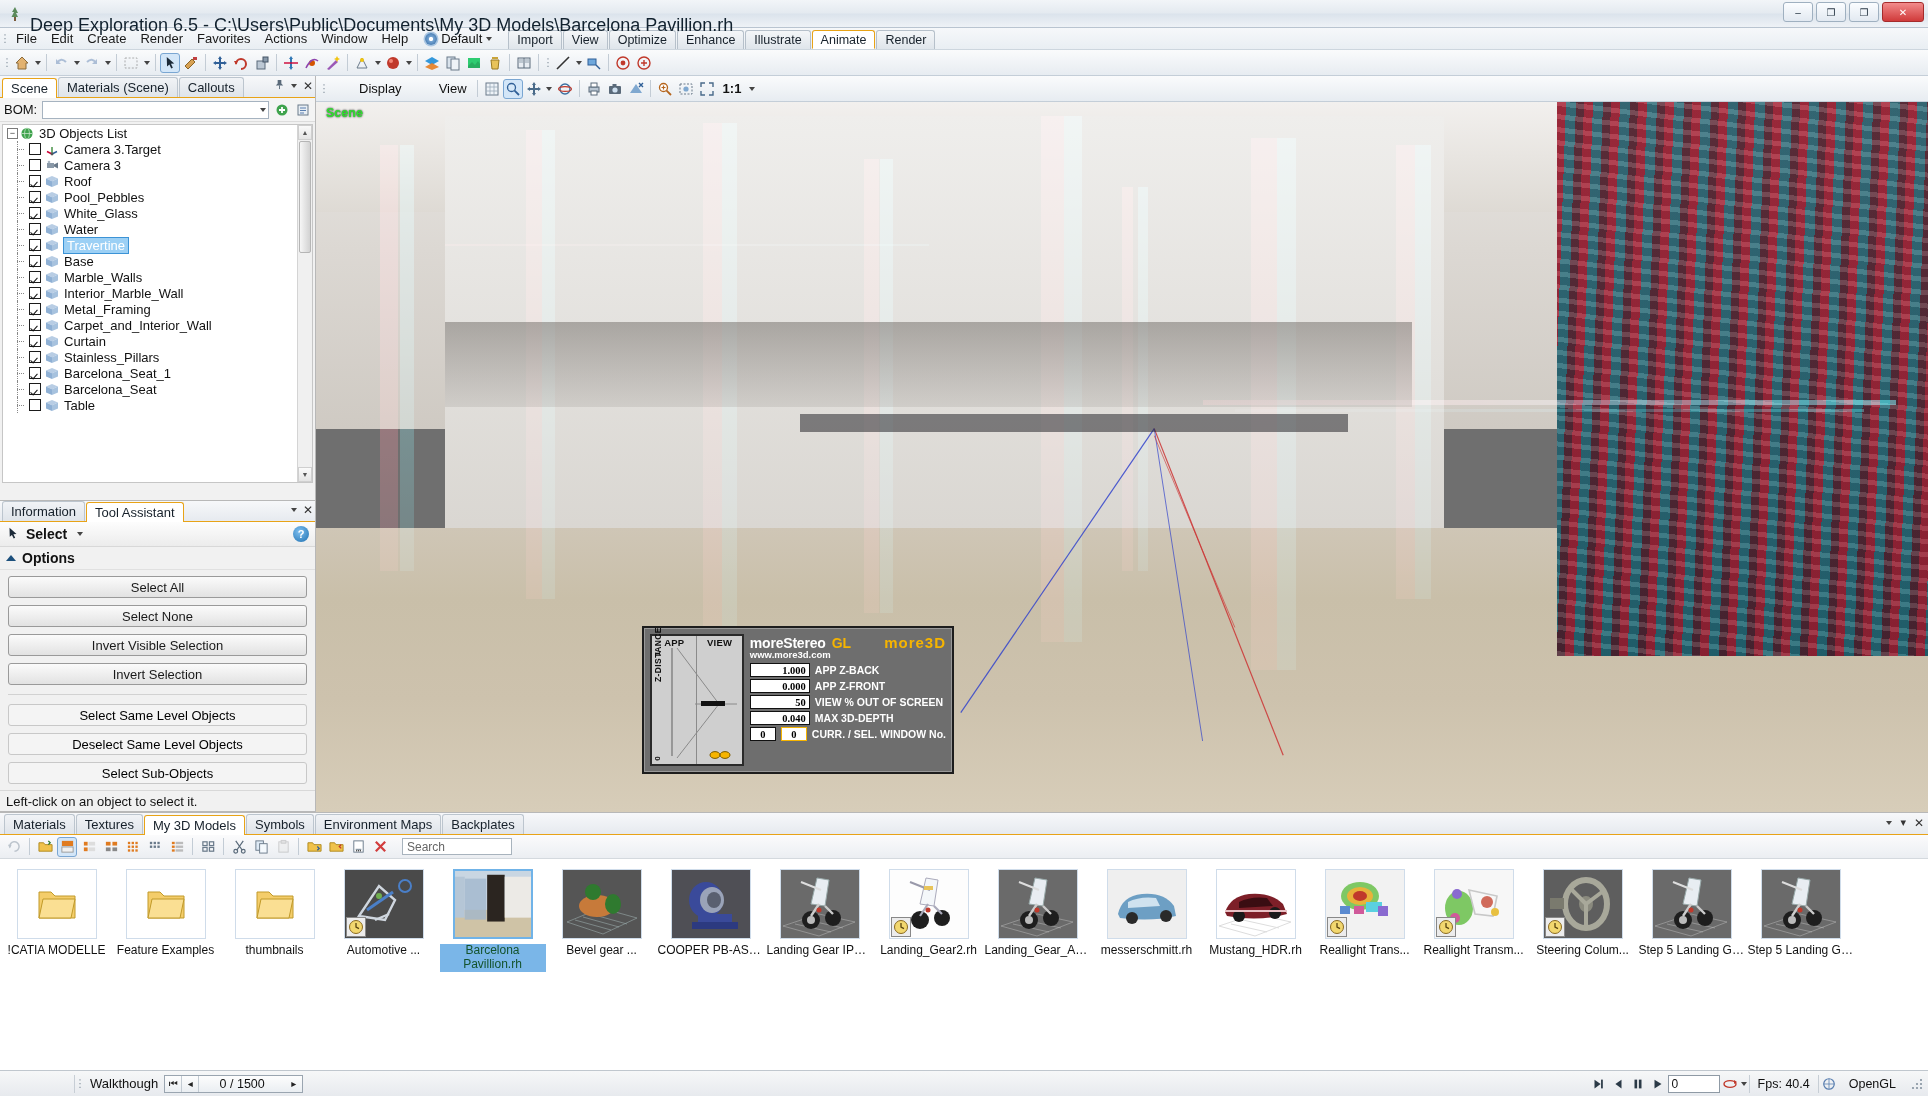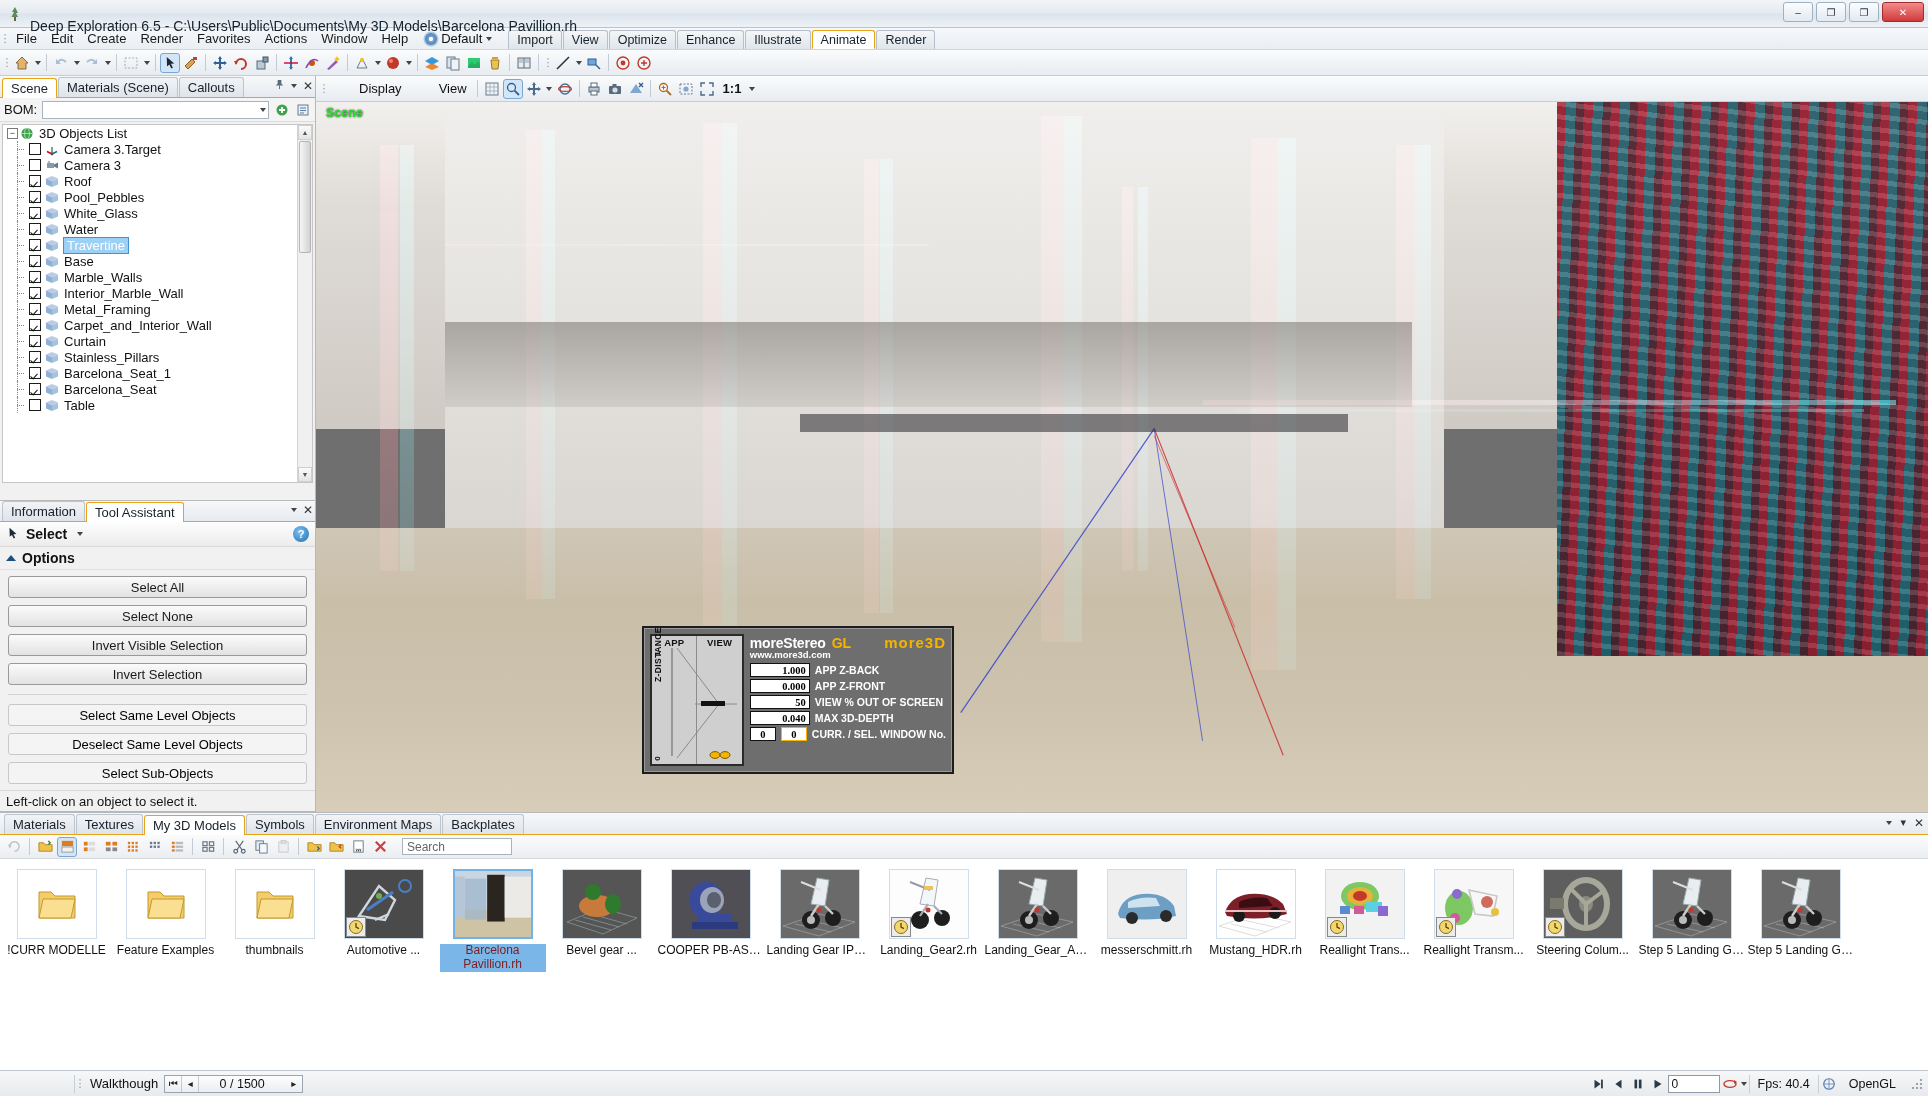--- a/index.html
+++ b/index.html
@@ -28,21 +28,21 @@
     display: flex; align-items: center;
     padding-left: 6px;
     position: relative;
   }
   .titlebar .app-icon {
     width: 18px; height: 18px; margin-right: 6px;
     flex: 0 0 18px;
     display: flex; align-items: center; justify-content: center;
   }
   .titlebar .title-text {
-    font-size: 14px; color: #11212e; white-space: nowrap; margin-top: 24px;
+    font-size: 18px; color: #11212e; white-space: nowrap; margin-top: 24px;
   }
   .win-buttons {
     position: absolute; right: 4px; top: 2px;
     display: flex; gap: 3px;
   }
   .win-btn {
     width: 30px; height: 20px;
     border: 1px solid #9fb0c0;
     background: linear-gradient(180deg,#fbfdff,#e2e9f1);
     border-radius: 3px;
@@ -393,21 +393,21 @@
     width: 80px; height: 70px; border: 1px solid #cfdcea; background: #fff;
     display: flex; align-items: center; justify-content: center; position: relative;
     overflow: hidden;
   }
   .lib-item.selected .lib-thumb { border: 2px solid #70b3e8; }
   .lib-name {
     font-size: 12px; text-align: center; margin-top: 5px; line-height: 1.15;
     max-width: 106px; white-space: nowrap; overflow: hidden; text-overflow: ellipsis;
   }
   .lib-item.selected .lib-name {
-    background: #7ab6e8; color: #7f1d1d; white-space: normal; overflow: visible;
+    background: #7ab6e8; color: #14532d; white-space: normal; overflow: visible;
     padding: 0 2px;
   }
   .clock-badge {
     position: absolute; left: 1px; bottom: 1px; width: 20px; height: 20px;
     background: #ececec; border: 1px solid #888;
     display: flex; align-items: center; justify-content: center;
   }
   .folder-ico { width: 40px; height: 33px; }
 
   
@@ -1268,21 +1268,21 @@
     </div>
 
     <div class="lib-grid" id="lib-grid">
         <div class="lib-item">
           <div class="lib-thumb">
             <svg class="folder-ico" viewBox="0 0 40 33">
               <path d="M2 4 H14 L18 8 H38 V30 H2 Z" fill="#f4cd6a" stroke="#c19a2a"></path>
               <path d="M6 11 H38 L34 30 H2 Z" fill="#fadf93" stroke="#c19a2a"></path>
             </svg>
           </div>
-          <div class="lib-name">!CURR MODELLE</div>
+          <div class="lib-name">!CATIA MODELLE</div>
         </div>
         <div class="lib-item">
           <div class="lib-thumb">
             <svg class="folder-ico" viewBox="0 0 40 33">
               <path d="M2 4 H14 L18 8 H38 V30 H2 Z" fill="#f4cd6a" stroke="#c19a2a"></path>
               <path d="M6 11 H38 L34 30 H2 Z" fill="#fadf93" stroke="#c19a2a"></path>
             </svg>
           </div>
           <div class="lib-name">Feature Examples</div>
         </div>

